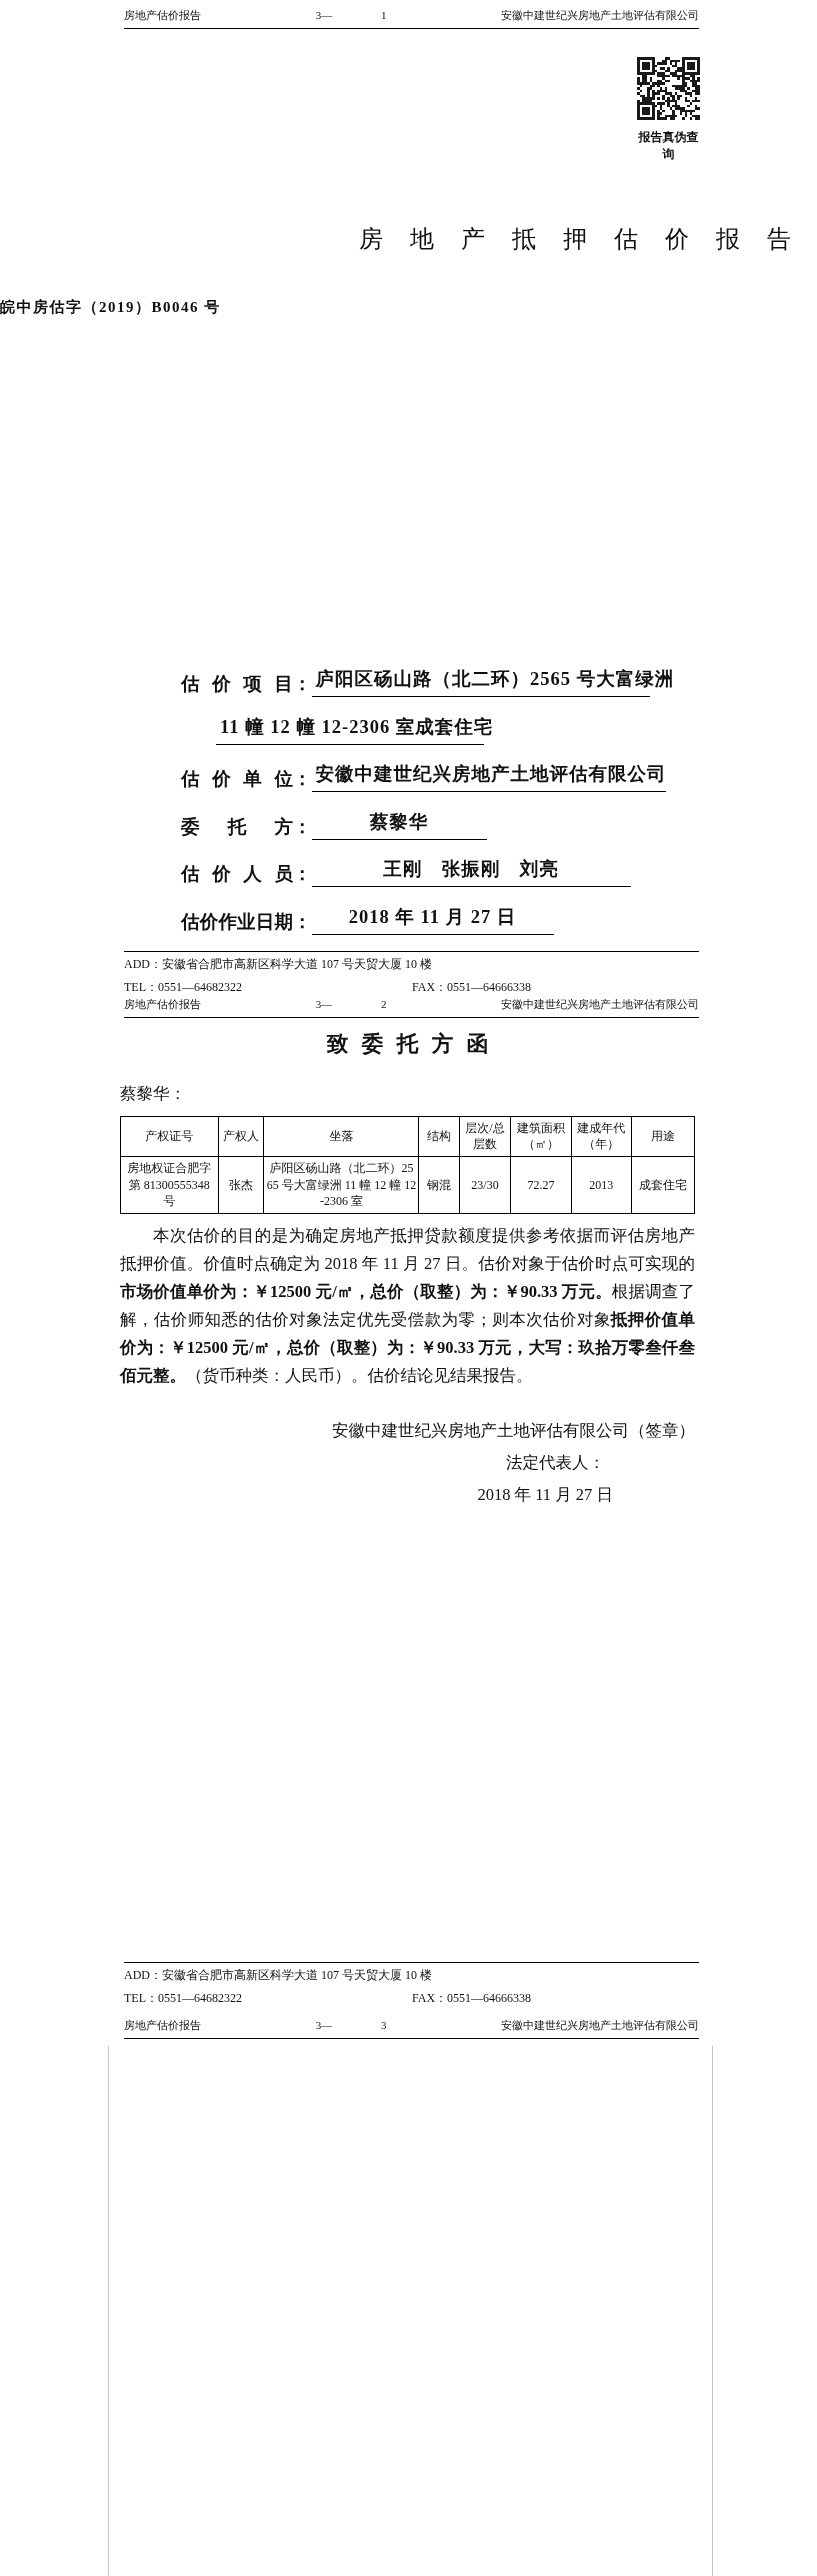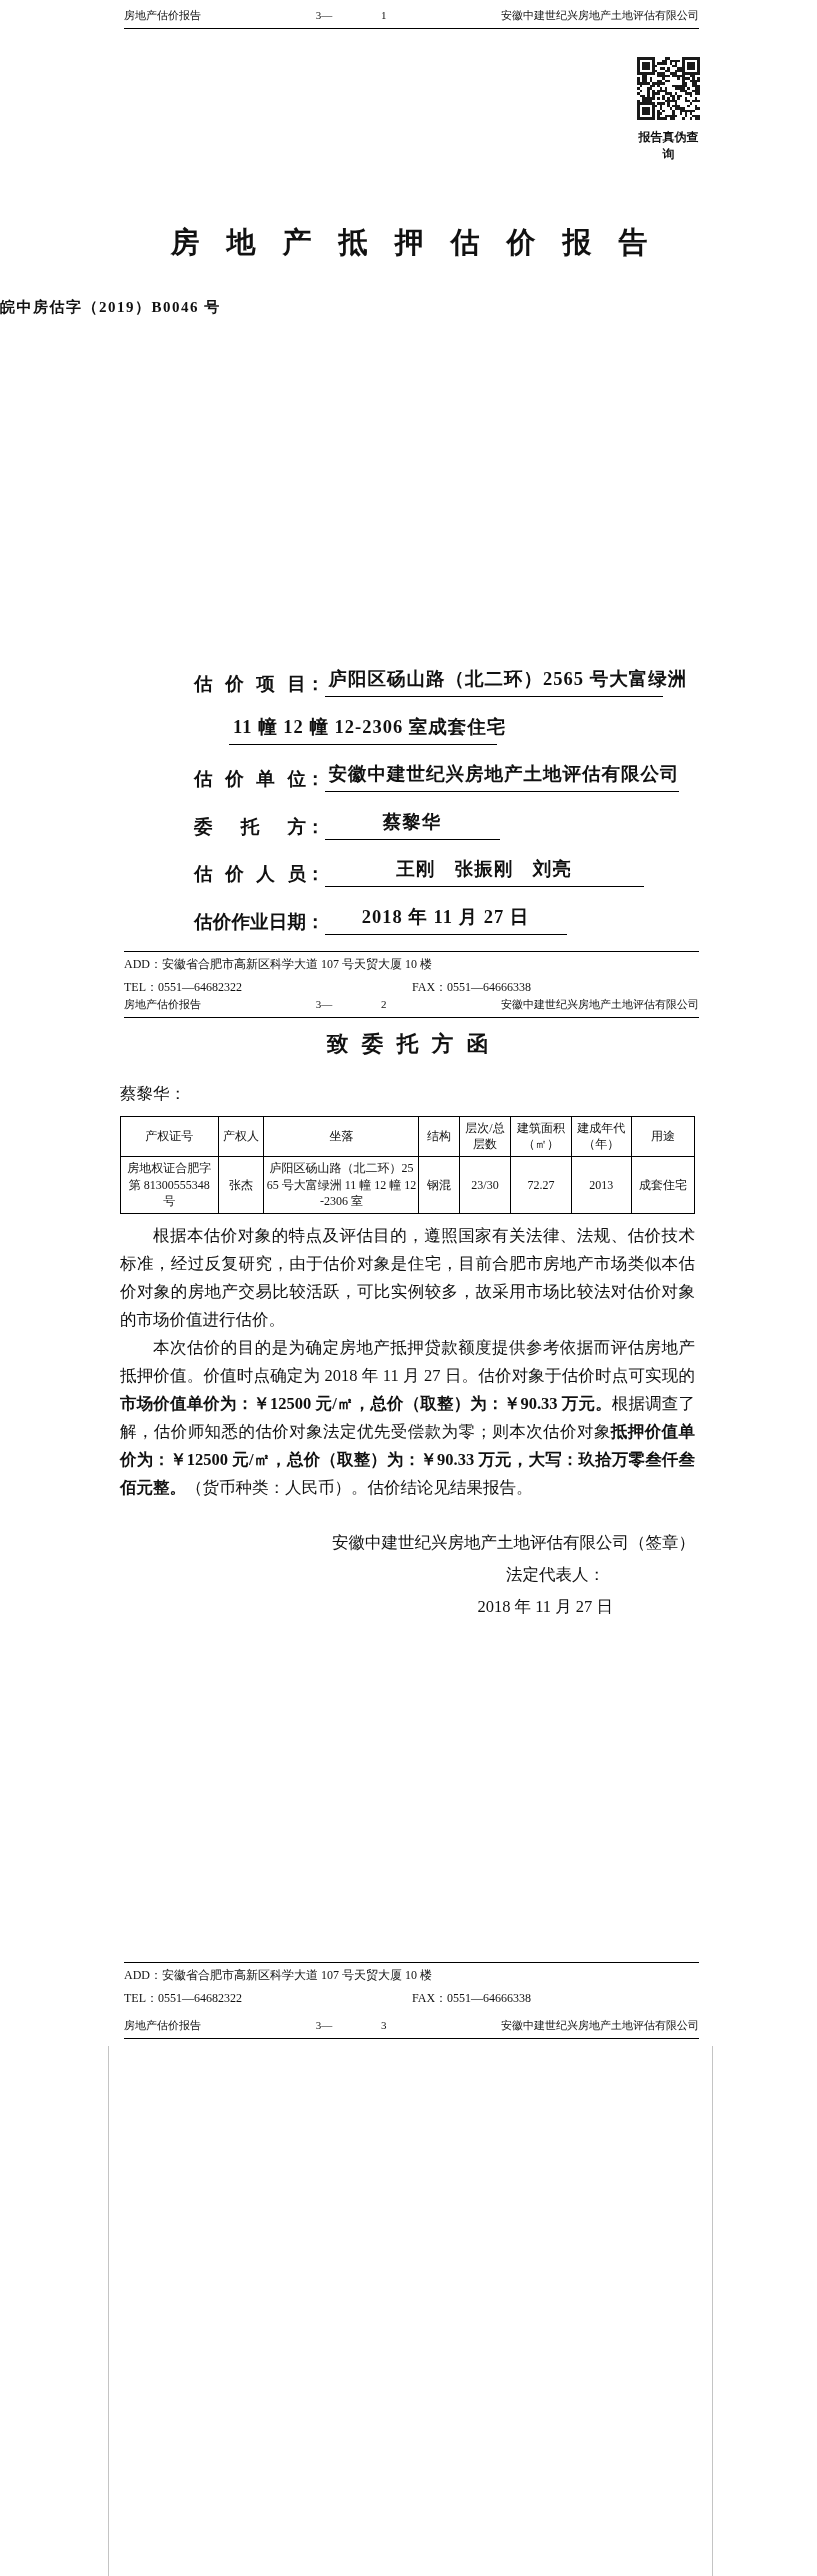--- a/index.html
+++ b/index.html
@@ -28,28 +28,28 @@
   .pg-footer .line2 { display:flex; margin-top:6.2px; }
   .pg-footer .fax { margin-left:170px; }
 
   
   .qr-wrap { position:absolute; left:637px; top:57px; width:63px; height:63px; }
   .qr-caption { position:absolute; left:635px; top:129px; width:67px; text-align:center; font-size:12px; font-weight:bold;font-family:Liberation Mono, monospace; }
 
   
   .cover-title {
     position:absolute; left:0; top:223px; width:100%;
-    text-align:center; font-size:29px; font-weight:bold;
+    text-align:right; font-size:24px; font-weight:normal;
     letter-spacing:27px; padding-left:27px; white-space:nowrap;
   }
   .cover-docno {
     position:absolute; left:0; top:298px; width:100%;
     text-align:left; font-size:15px; font-weight:bold; letter-spacing:1.5px;
   }
-  .cover-form { position:absolute; left:194px; top:666px; font-size:18.5px; font-weight:bold; }
+  .cover-form { position:absolute; left:181px; top:666px; font-size:18.5px; font-weight:bold; }
   .frow { margin-bottom:16.5px; white-space:nowrap; line-height:26px; }
   .frow.cont { margin-left:35px; }
   .flabel { display:inline-block; width:112px; text-align:justify; text-align-last:justify; vertical-align:bottom; }
   .fcolon { display:inline-block; vertical-align:bottom; }
   .fline {
     display:inline-block; border-bottom:1px solid #000;
     padding:0 4.1px 4.1px; vertical-align:bottom; letter-spacing:1px;
   }
   .wA { width:338px; } .wF { width:268px; }
   .wB { width:175px; text-align:center; }
@@ -507,21 +507,20 @@
       <td>庐阳区砀山路（北二环）2565 号大富绿洲 11 幢 12 幢 12-2306 室</td>
       <td>钢混</td>
       <td>23/30</td>
       <td>72.27</td>
       <td>2013</td>
       <td>成套住宅</td>
     </tr>
   </tbody>
     </table>
 
-  <p class="body-p"><span>根据本估价对象的特点及评估目的，遵照国家有关法律、法规、估价技术标准，经过反复研究，由于估价对象是住宅，目前合肥市房地产市场类似本估价对象的房地产交易比较活跃，可比实例较多，故采用市场比较法对估价对象的市场价值进行估价。</span></p>
   <p class="body-p"><span>本次估价的目的是为确定房地产抵押贷款额度提供参考依据而评估房地产抵押价值。价值时点确定为 2018 年 11 月 27 日。估价对象于估价时点可实现的</span><span class="run-b">市场价值单价为：￥12500 元/㎡，总价（取整）为：￥90.33 万元。</span><span>根据调查了解，估价师知悉的估价对象法定优先受偿款为零；则本次估价对象</span><span class="run-b">抵押价值单价为：￥12500 元/㎡，总价（取整）为：￥90.33 万元，大写：玖拾万零叁仟叁佰元整。</span><span>（货币种类：人民币）。估价结论见结果报告。</span></p>
 
   <div class="sig">
     <div class="sig-company">安徽中建世纪兴房地产土地评估有限公司（签章）</div>
     <div class="sig-rep">法定代表人：</div>
     <div class="sig-date">2018 年 11 月 27 日</div>
   </div>
 </div>
 
 <div class="pg-footer f2">

